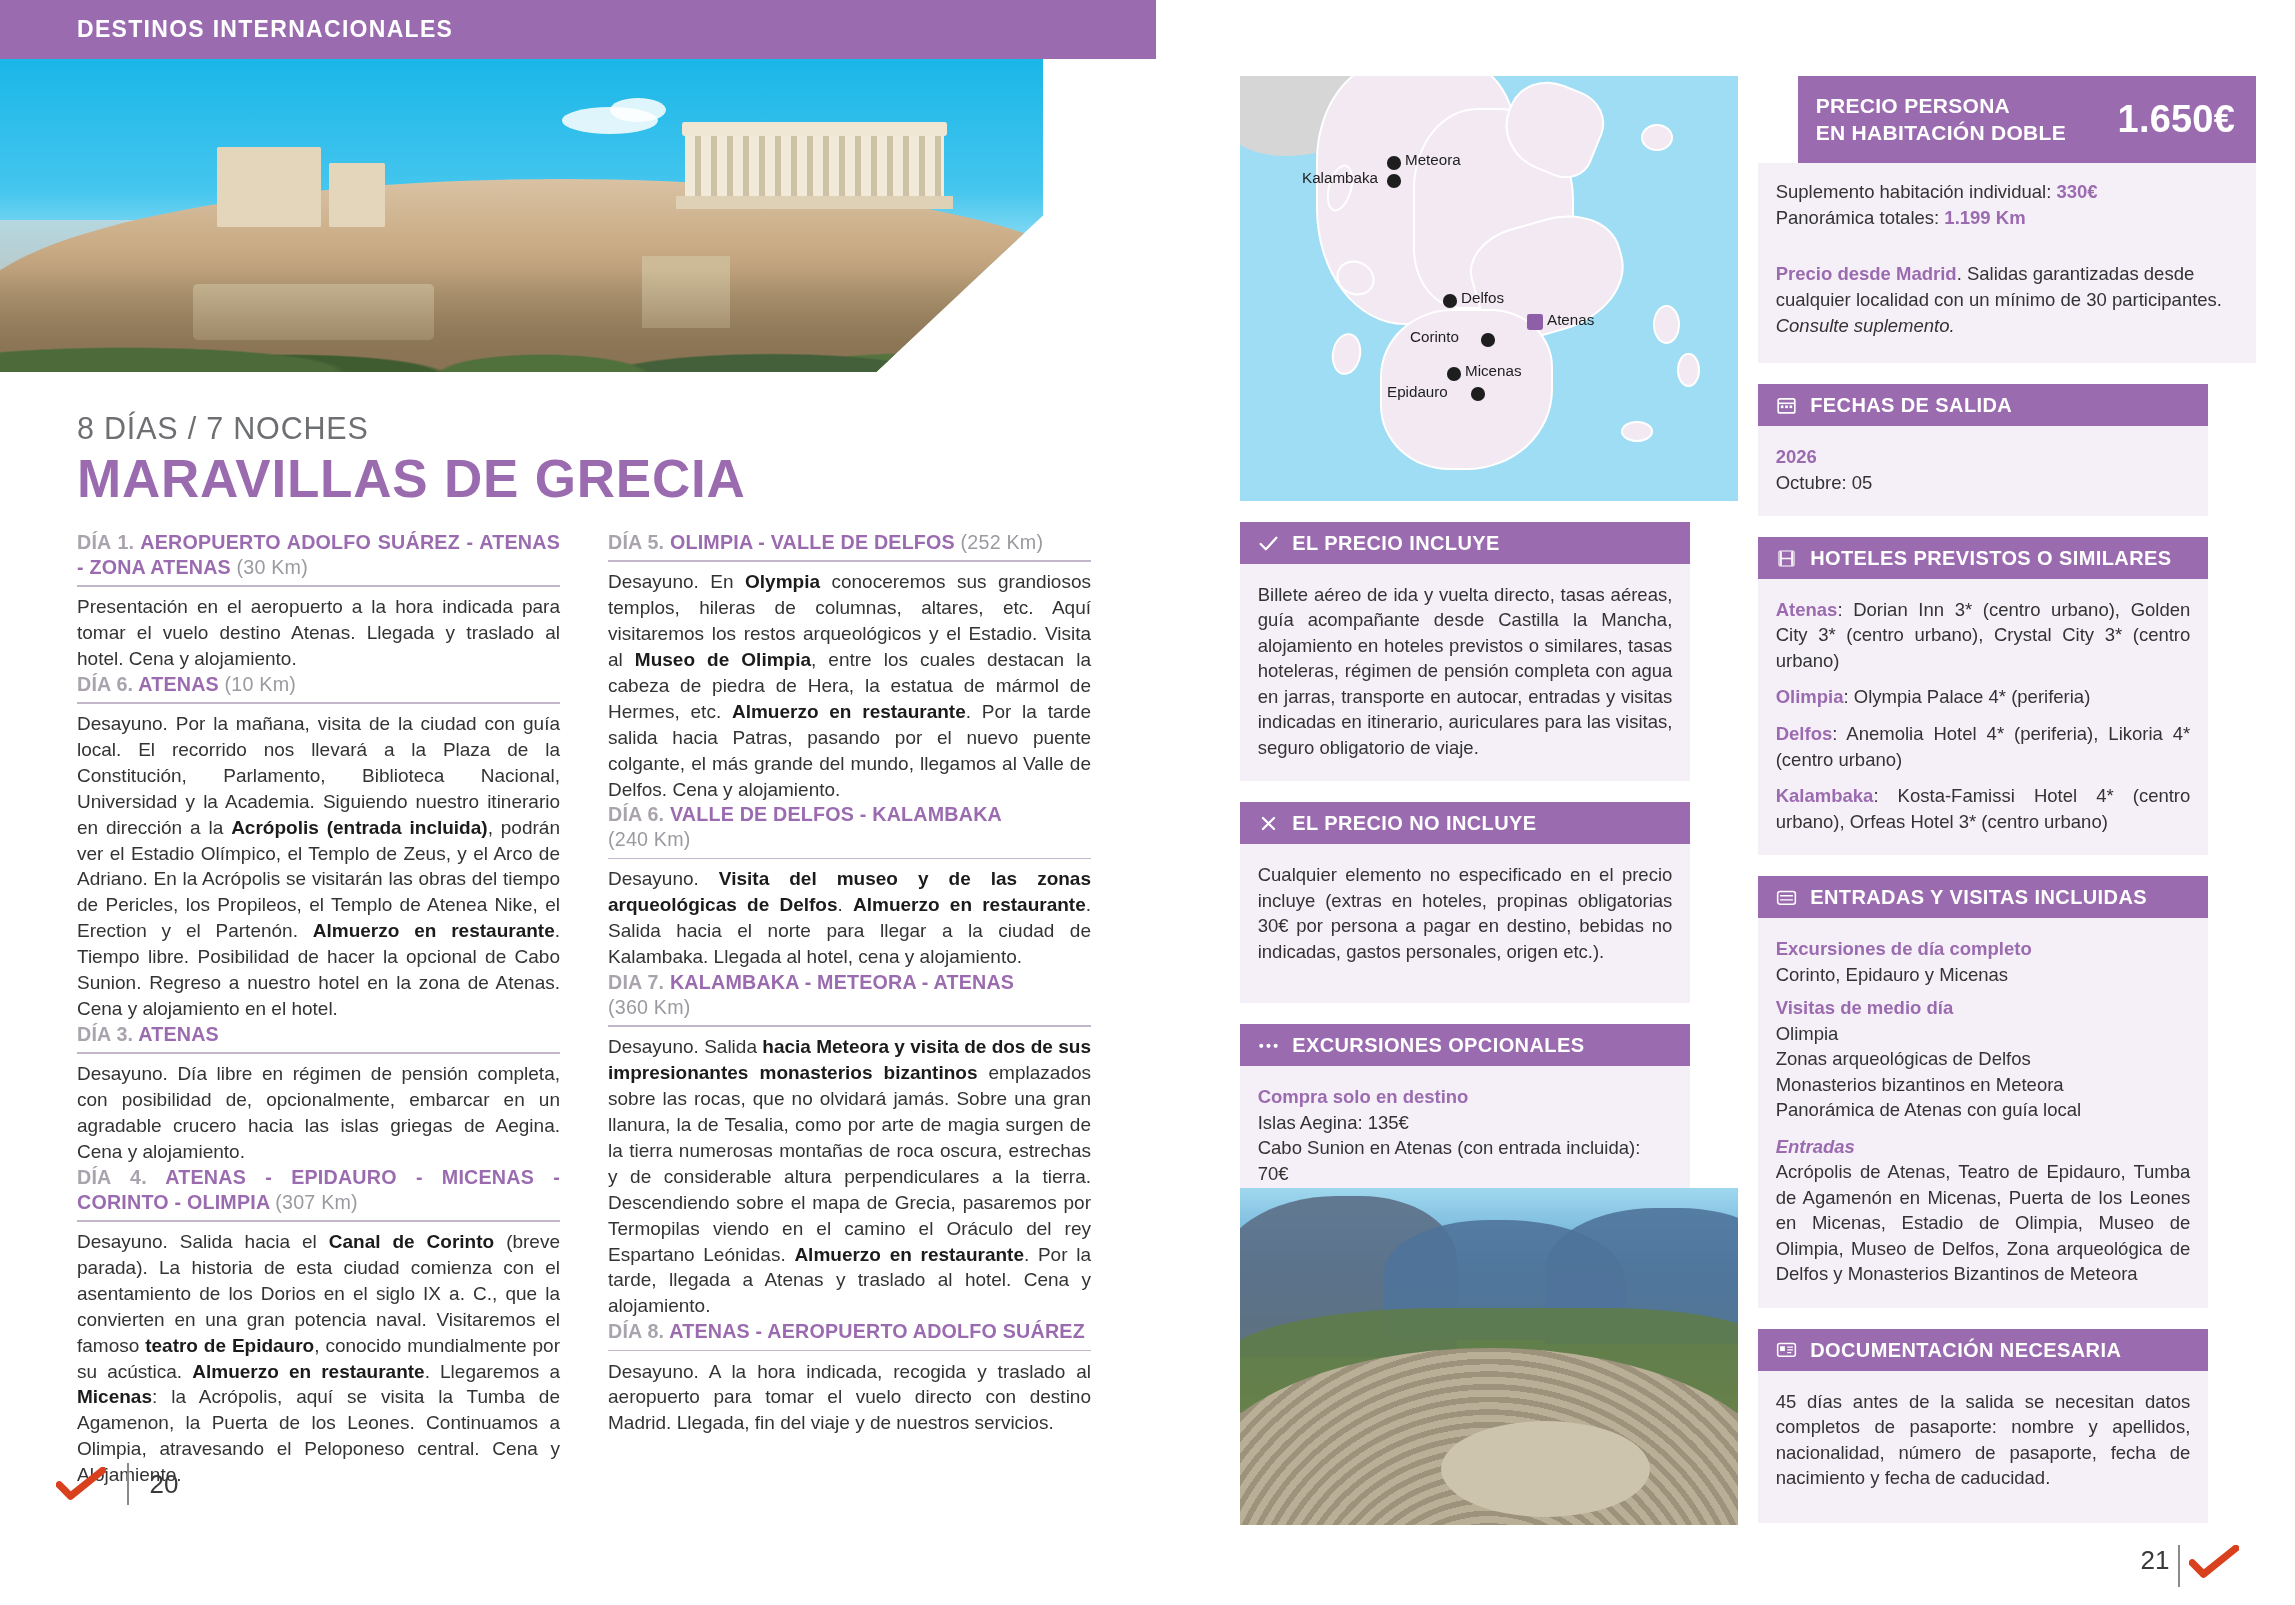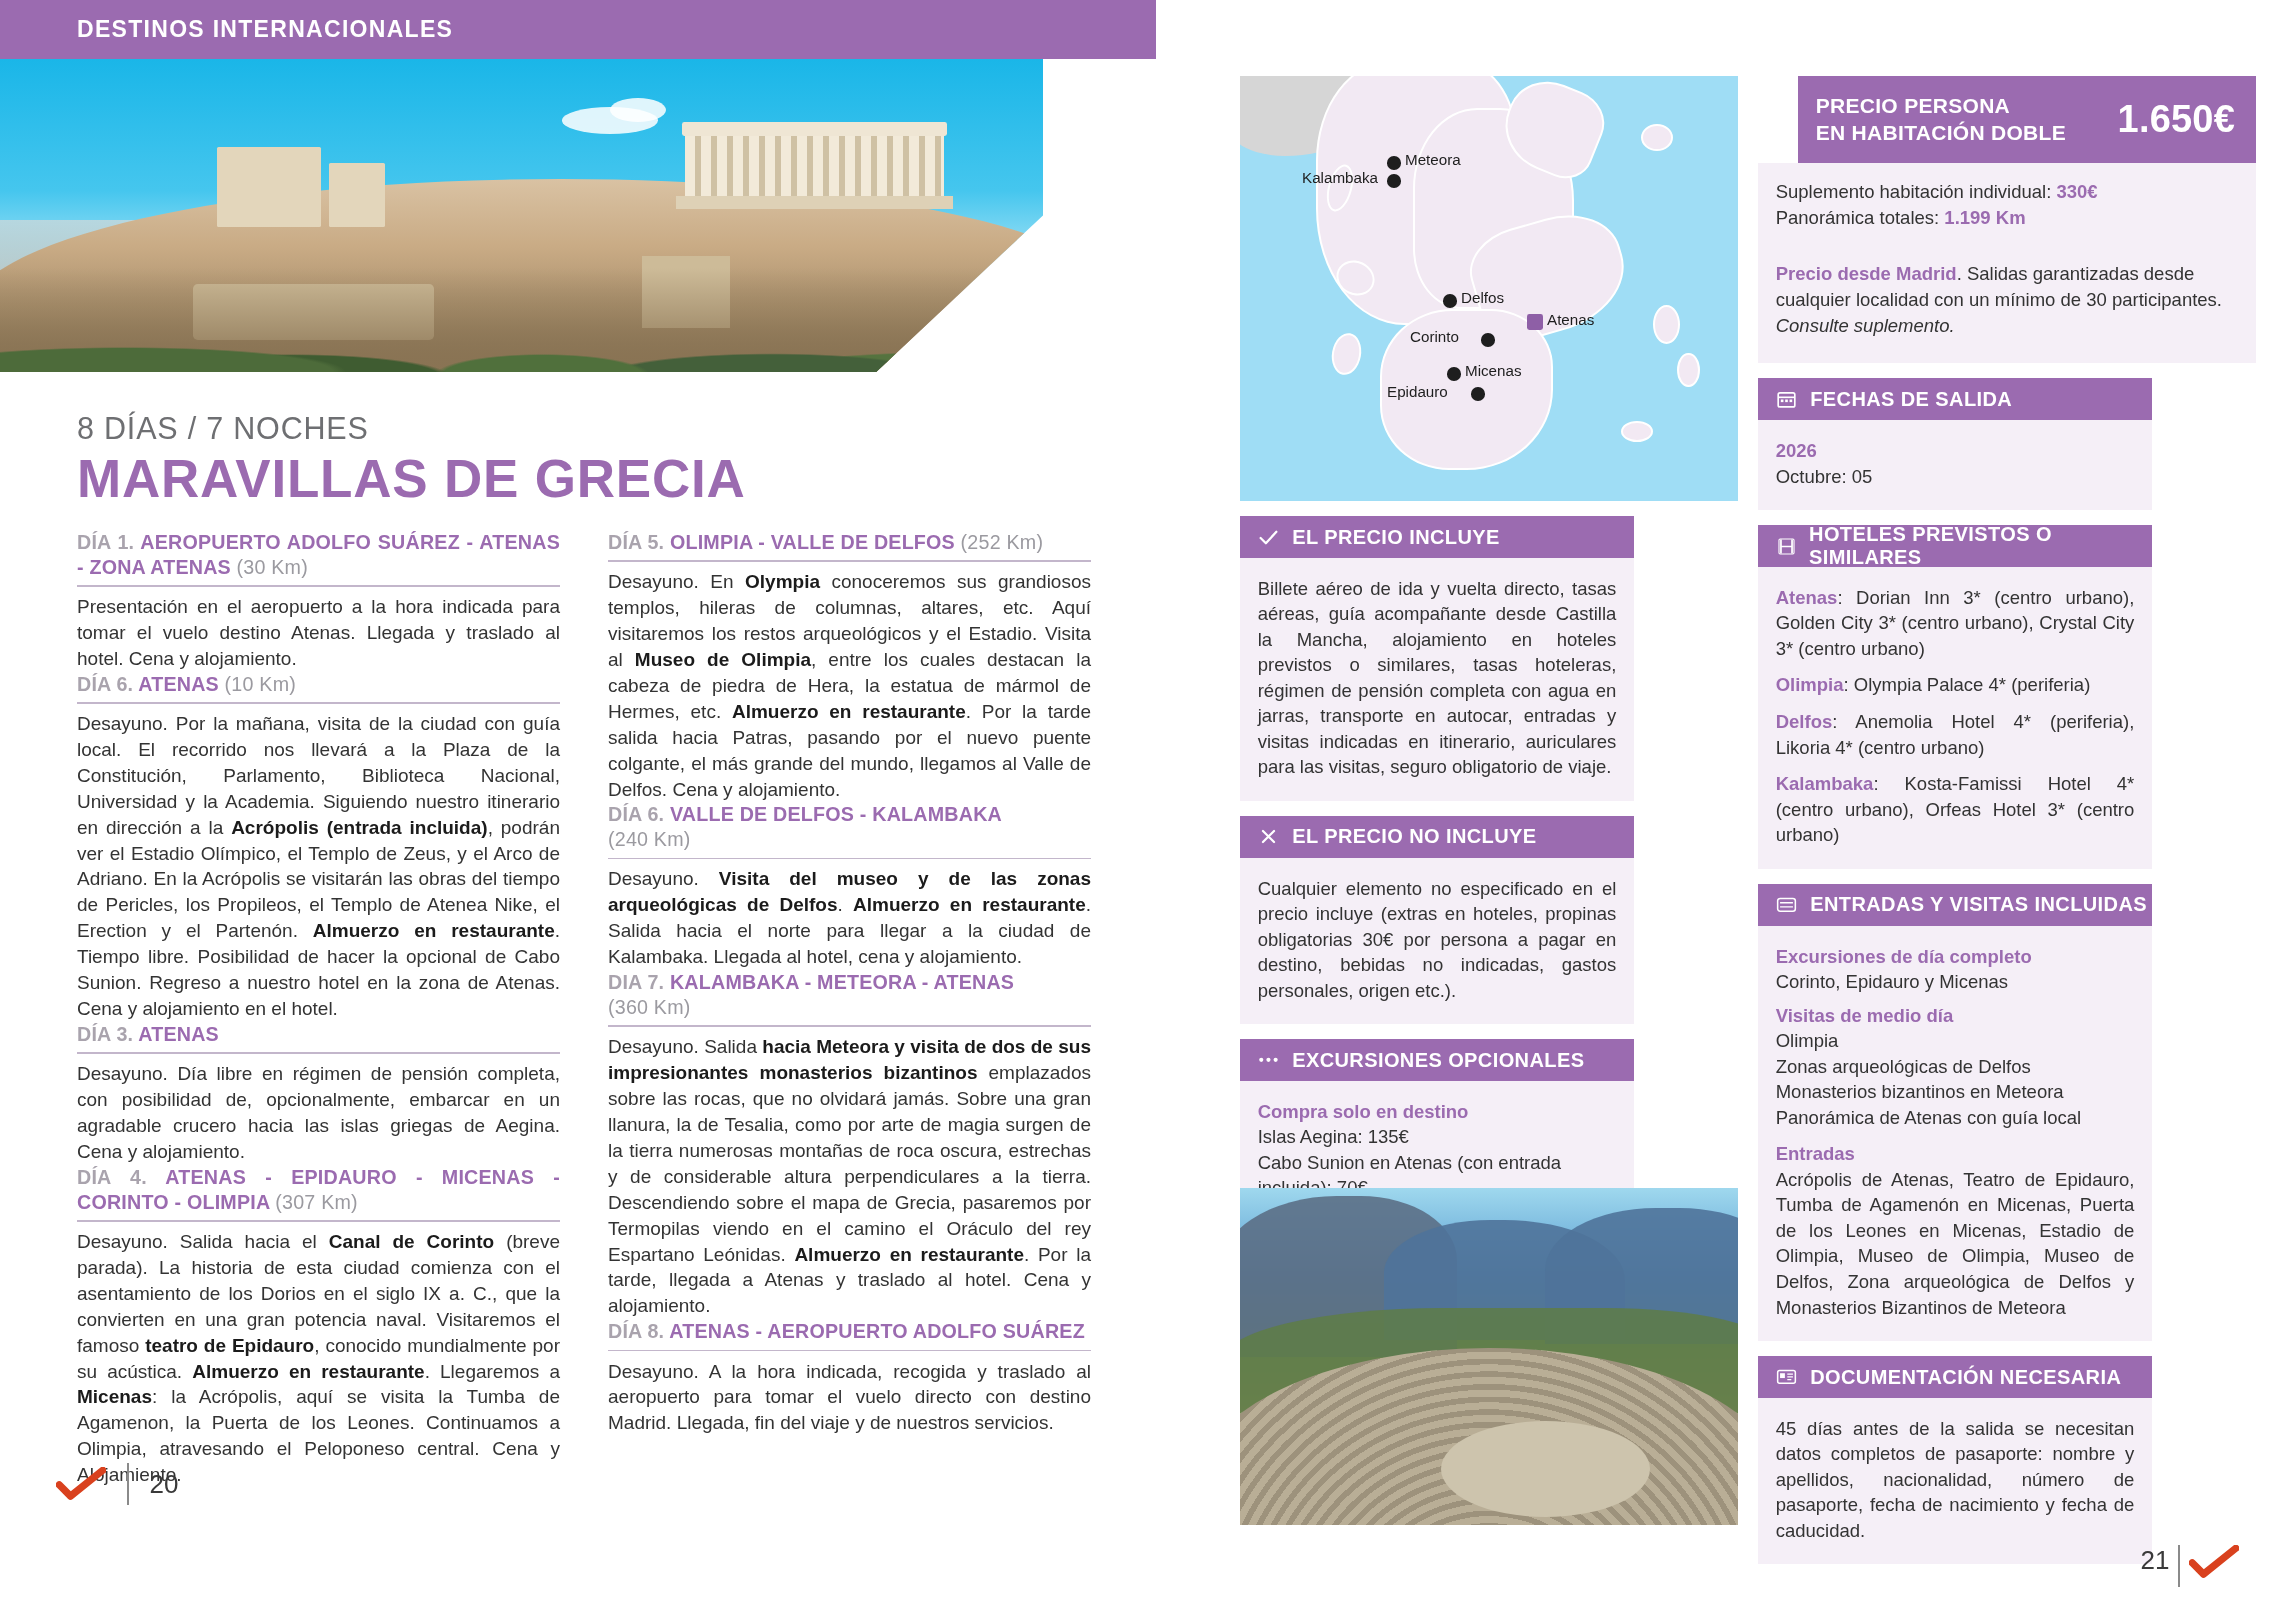--- a/index.html
+++ b/index.html
@@ -121,21 +121,21 @@
   .map-pin {
     position:absolute; width:13.6px; height:13.6px; border-radius:50%;
     background:#1e1e1e;
   }
   .map-pin.square { border-radius:2.4px; background:#8e5fa6; width:16px; height:16px; }
   .map-label {
     position:absolute; font-size:15.2px; color:#1e1e1e; white-space:nowrap;text-align:center;
   }
 
   
-  .panel { width:394px; margin-top:15px; }
+  .panel { width:450px; margin-top:21px; }
   .panel-head {
     background:#9b6bb0; color:#fff; height:42px;
     display:flex; align-items:center; gap:12px;
     padding-left:17.7px; font-weight:bold; font-size:20px; letter-spacing:0.4px;
   }
   .panel-head .ico {
     width:22.5px; height:22.5px; display:inline-flex;
     align-items:center; justify-content:center;
   }
   .panel-body {
@@ -480,21 +480,21 @@
         <span>ENTRADAS Y VISITAS INCLUIDAS</span>
       </div>
       <div class="panel-body" style="text-align:left;min-height:289px;">
         <div class="sub-h">Excursiones de día completo</div>
         <div>Corinto, Epidauro y Micenas</div>
         <div class="sub-h" style="margin-top:8px;">Visitas de medio día</div>
         <div>Olimpia</div>
         <div>Zonas arqueológicas de Delfos</div>
         <div>Monasterios bizantinos en Meteora</div>
         <div>Panorámica de Atenas con guía local</div>
-        <div class="sub-h" style="margin-top:11.2px;">Entradas</div>
+        <div class="sub-h" style="margin-top:11.2px;font-style:italic;">Entradas</div>
         <div style="text-align:justify;">Acrópolis de Atenas, Teatro de Epidauro, Tumba de Agamenón en Micenas, Puerta de los Leones en Micenas, Estadio de Olimpia, Museo de Olimpia, Museo de Delfos, Zona arqueológica de Delfos y Monasterios Bizantinos de Meteora</div>
       </div>
     </div>
 
     <div class="panel">
       <div class="panel-head">
         <span class="ico">
           <svg width="21" height="17.7" viewBox="0 0 26 22">
               <rect x="2" y="3" width="22" height="16" rx="2.5" fill="none" stroke="#fff" stroke-width="1.9"></rect>
               <rect x="5" y="6.5" width="6" height="6" fill="#fff"></rect>

